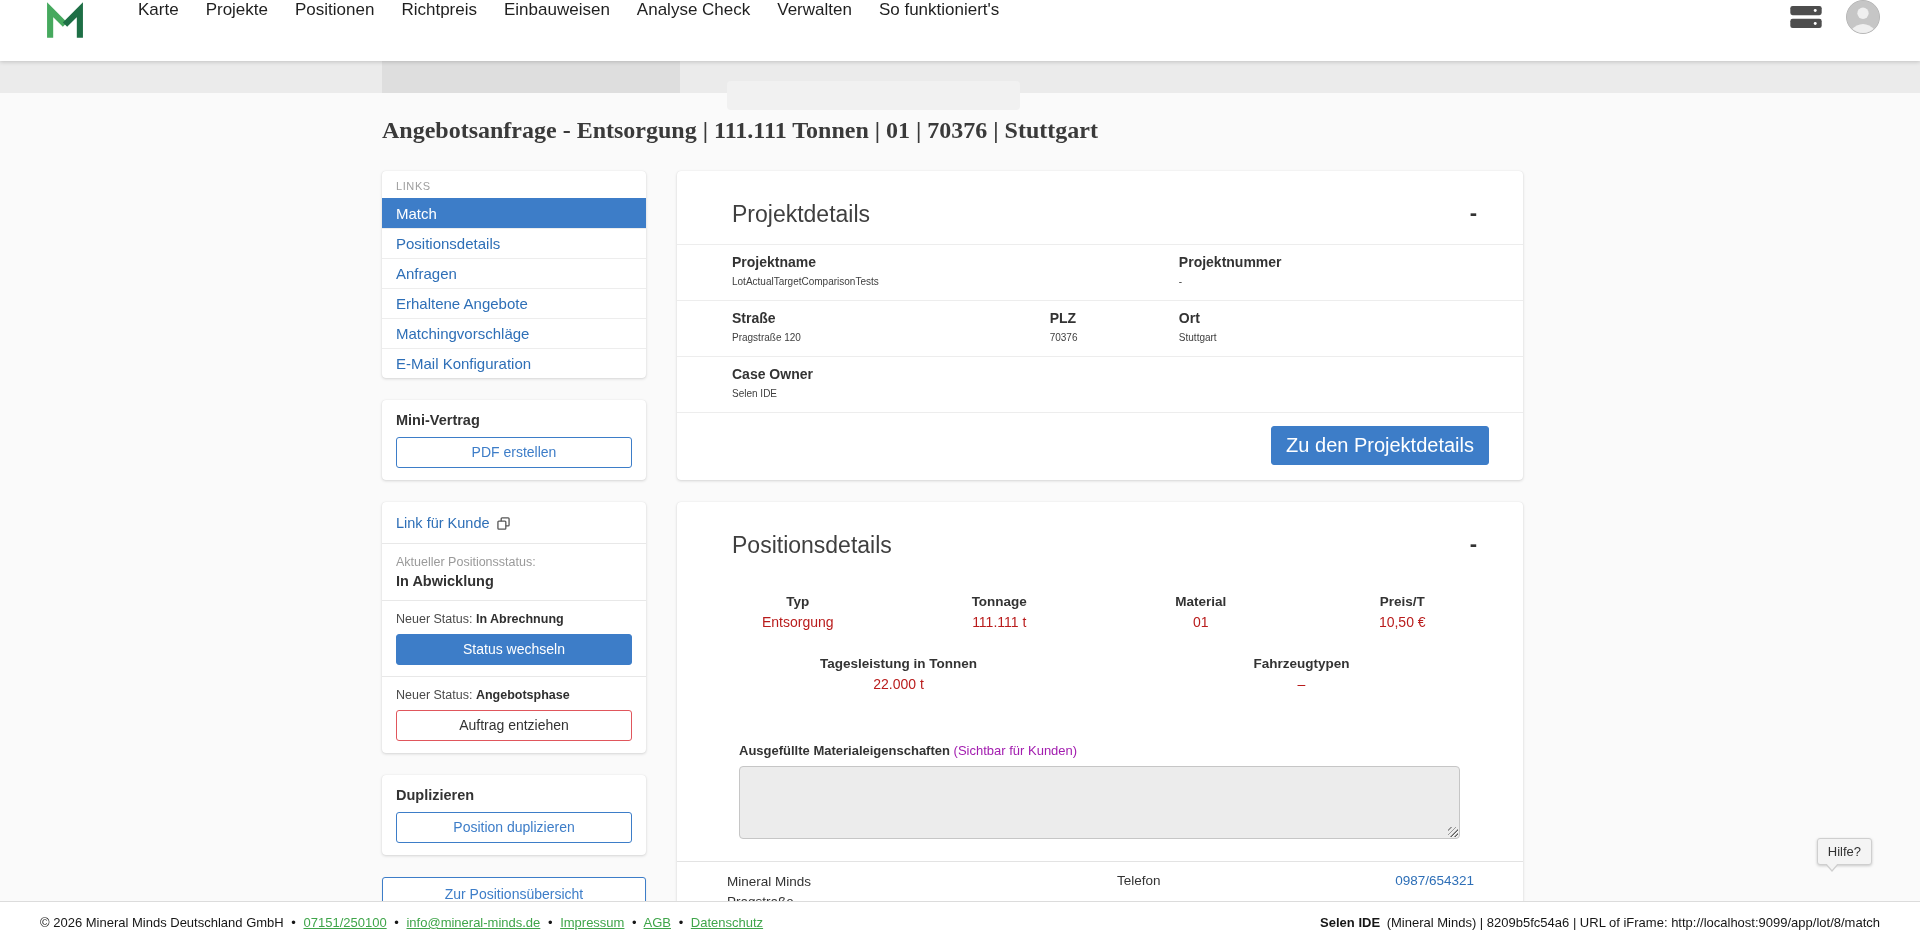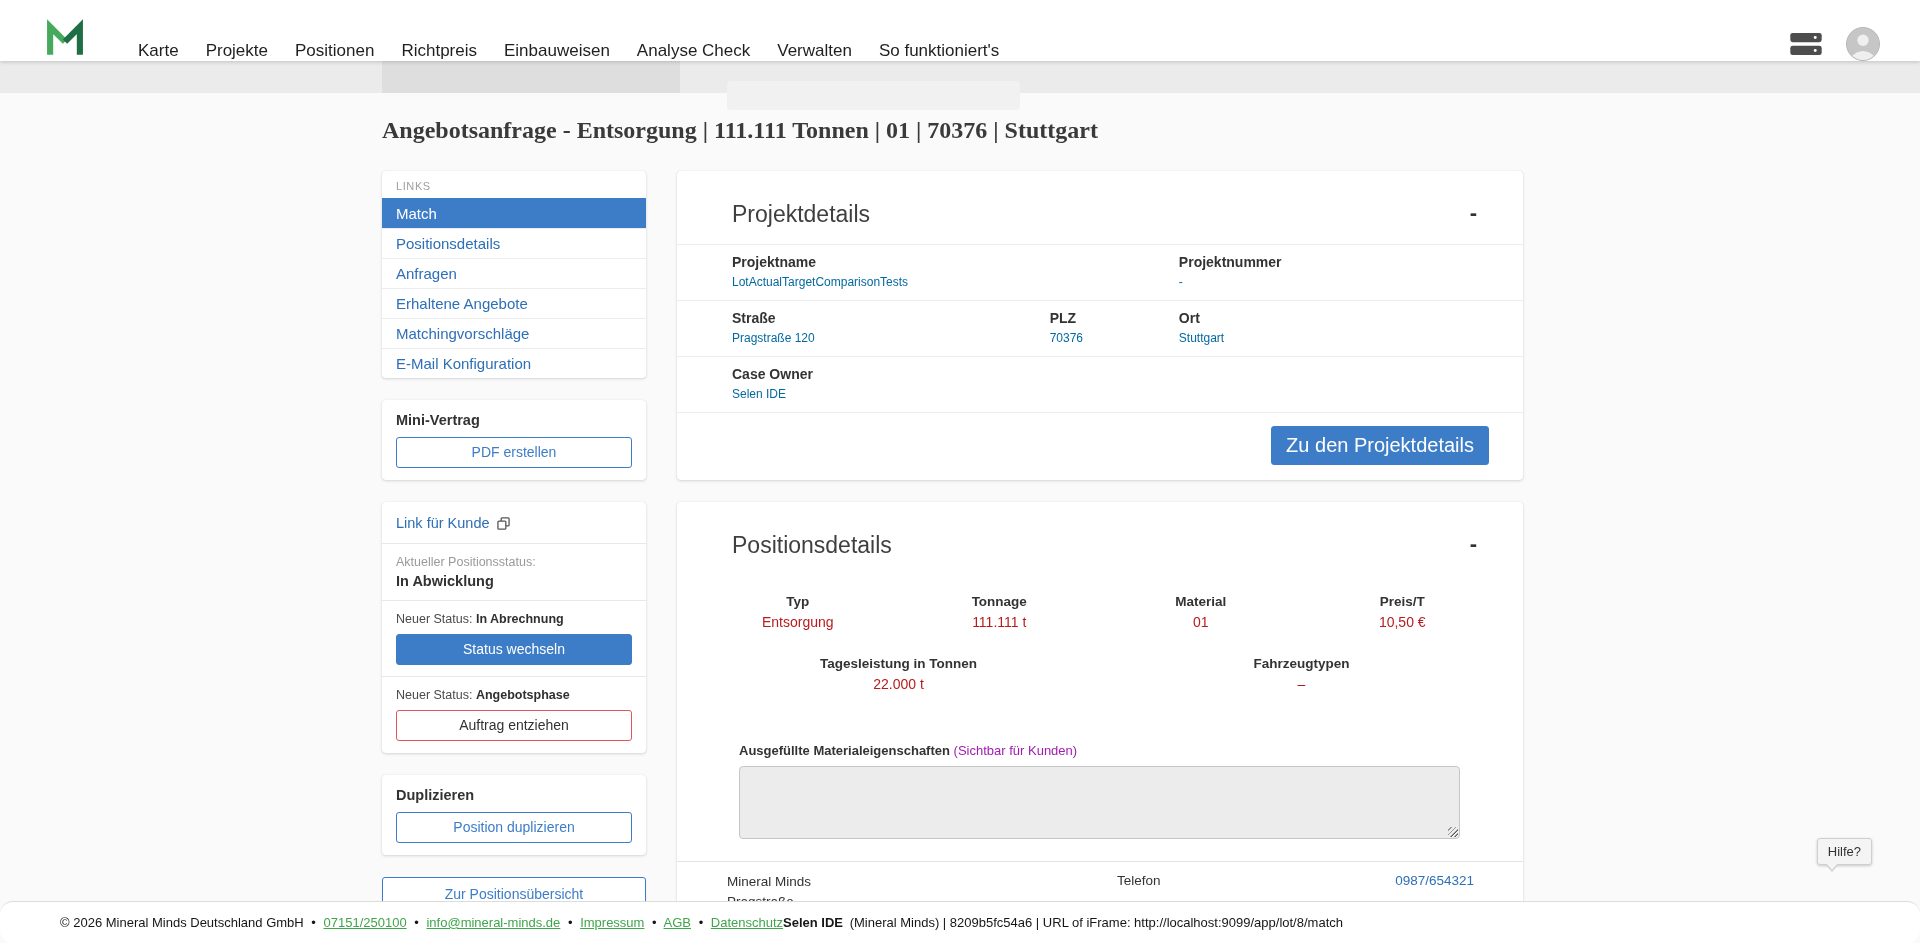--- a/index.html
+++ b/index.html
@@ -5,21 +5,21 @@
   * { margin:0; padding:0; box-sizing:border-box; }
   html,body { width:1920px; height:943px; overflow:hidden; }
   body {
     font-family:"Liberation Sans","DejaVu Sans",sans-serif;
     background:#fafafa; color:#333; position:relative;
   }
   a { text-decoration:none; cursor:pointer; }
 
   
   .topnav {
-    height:61px; background:#fff; display:flex; align-items:flex-end;
+    height:61px; background:#fff; display:flex; align-items:flex-start;
     padding:0 40px 0 44px; box-shadow:0 1px 4px rgba(0,0,0,.18);
     position:relative; z-index:10;
   }
   .logo { width:42px; height:44px; display:flex; align-items:center; cursor:pointer; }
   .nav-links { display:flex; gap:27px; margin-left:52px; }
   .nav-links a { font-size:17px; color:#1f1f1f; font-weight:500; }
   .nav-right { margin-left:auto; display:flex; align-items:center; gap:24px; }
   .icon-btn { cursor:pointer; display:flex; align-items:center; }
   .avatar { width:34px; height:34px; border-radius:50%; background:#c6c6c6; overflow:hidden;
             border:1px solid #b7b7b7; }
@@ -68,21 +68,21 @@
   .card-title { font-size:23px; color:#3f3f3f; font-weight:400; }
   .collapse-btn { font-size:22px; font-weight:bold; color:#333; background:none; border:none;
                   cursor:pointer; line-height:16px; padding:4px 6px; font-family:inherit; }
 
   .ptable { border-top:1px solid #ededed; }
   .prow { display:grid; padding:8px 40px 9px 55px; border-bottom:1px solid #ededed; }
   .prow.r1 { grid-template-columns:59.5% 40.5%; }
   .prow.r2 { grid-template-columns:42.3% 17.2% 40.5%; }
   .prow.r3 { grid-template-columns:100%; }
   .f-label { font-size:14px; font-weight:bold; color:#333; line-height:18px; }
-  .f-value { font-size:12px; color:#0369a1; line-height:18px; margin-top:2px; }
+  .f-value { font-size:10px; color:#404040; line-height:18px; margin-top:2px; }
   .btn-row { padding:13px 34px 15px; text-align:right; }
   .btn-primary-inline { display:inline-block; background:#3d7dc8; color:#fff; border:1px solid #3d7dc8;
                         border-radius:3px; font-size:20px; padding:7px 14px; cursor:pointer;
                         font-family:inherit; }
 
   .stats4 { display:grid; grid-template-columns:repeat(4,1fr); text-align:center;
             padding:0 20px; margin-top:18px; }
   .stats2 { display:grid; grid-template-columns:repeat(2,1fr); text-align:center;
             padding:0 20px; margin-top:24px; }
   .stat-label { font-size:13.5px; font-weight:bold; color:#333; line-height:17px; }
@@ -111,22 +111,22 @@
   .help:before { content:""; position:absolute; left:7px; bottom:-8px;
           border-left:7px solid transparent; border-right:7px solid transparent;
           border-top:8px solid #cfcfcf; }
   .help:after { content:""; position:absolute; left:8px; bottom:-6px;
           border-left:6px solid transparent; border-right:6px solid transparent;
           border-top:7px solid #f4f4f4; }
 
   
   .footer { position:fixed; left:0; bottom:0; width:1920px; height:42px; background:#fff;
             border-top:1px solid #dcdcdc; display:flex; align-items:center;
-            padding:0 60px; font-size:13px; color:#161616;
-            z-index:20;border-radius:13px; }
+            justify-content:space-between; padding:0 40px; font-size:13px; color:#161616;
+            z-index:20; }
   .footer a { color:#3fa54a; text-decoration:underline; }
   .f-sep { margin:0 4px; }
   .footer-right b { font-weight:bold; }
   .footer-right span { margin-left:3px; }
 </style>
 </head>
 <body>
 
 <header class="topnav">
   <div class="logo">

